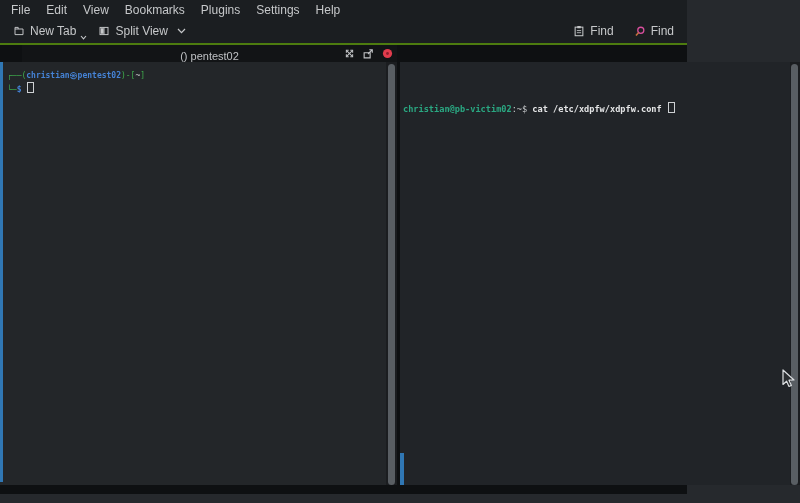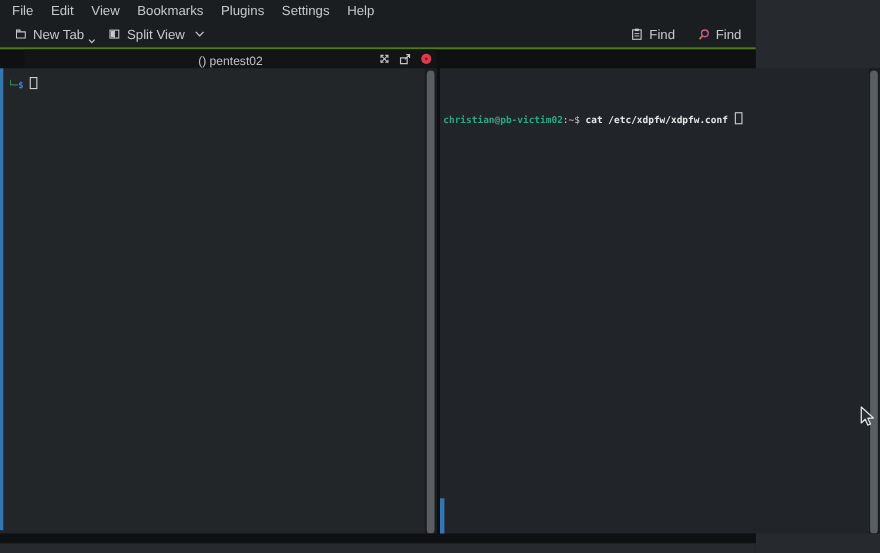--- a/index.html
+++ b/index.html
@@ -205,20 +205,21 @@
             <svg width="11" height="11" viewBox="0 0 11 11">
               <circle cx="5.5" cy="5.5" r="4.6" fill="var(--close-red)"></circle>
               <circle cx="5.5" cy="5.5" r="1.4" fill="#8e1d2c"></circle>
             </svg>
           </span>
         </div>
       </div>
       <div class="pane-body">
         <div class="edge-stripe stripe-left-pane"></div>
         <div class="term term-left">
+          <div class="line"><span class="kg">┌──(</span><span class="kb">christian㉿pentest02</span><span class="kg">)-[</span><span class="gy">~</span><span class="kg">]</span></div>
           <div class="line"><span class="kg">└─</span><span class="kb">$</span><span> </span><span class="cursor"></span></div>
         </div>
         <div class="scroll-track">
           <div class="scroll-thumb"></div>
         </div>
       </div>
     </div>
 
     <div class="pane right">
       <div class="pane-body">

